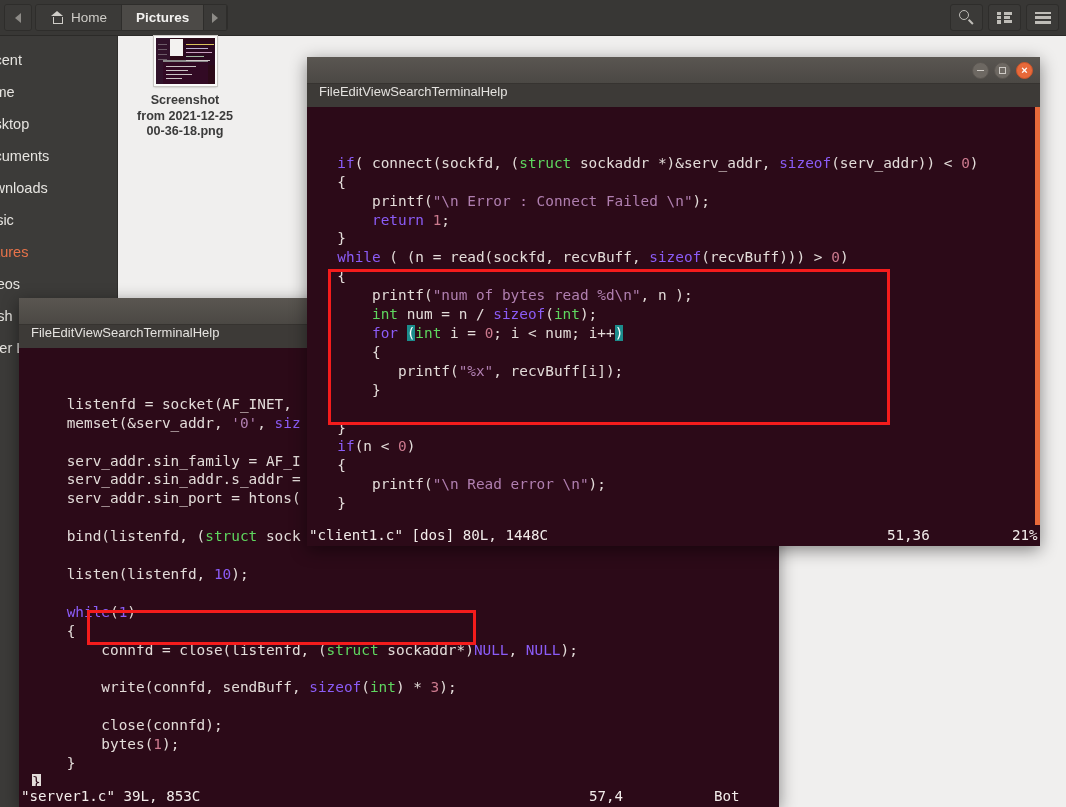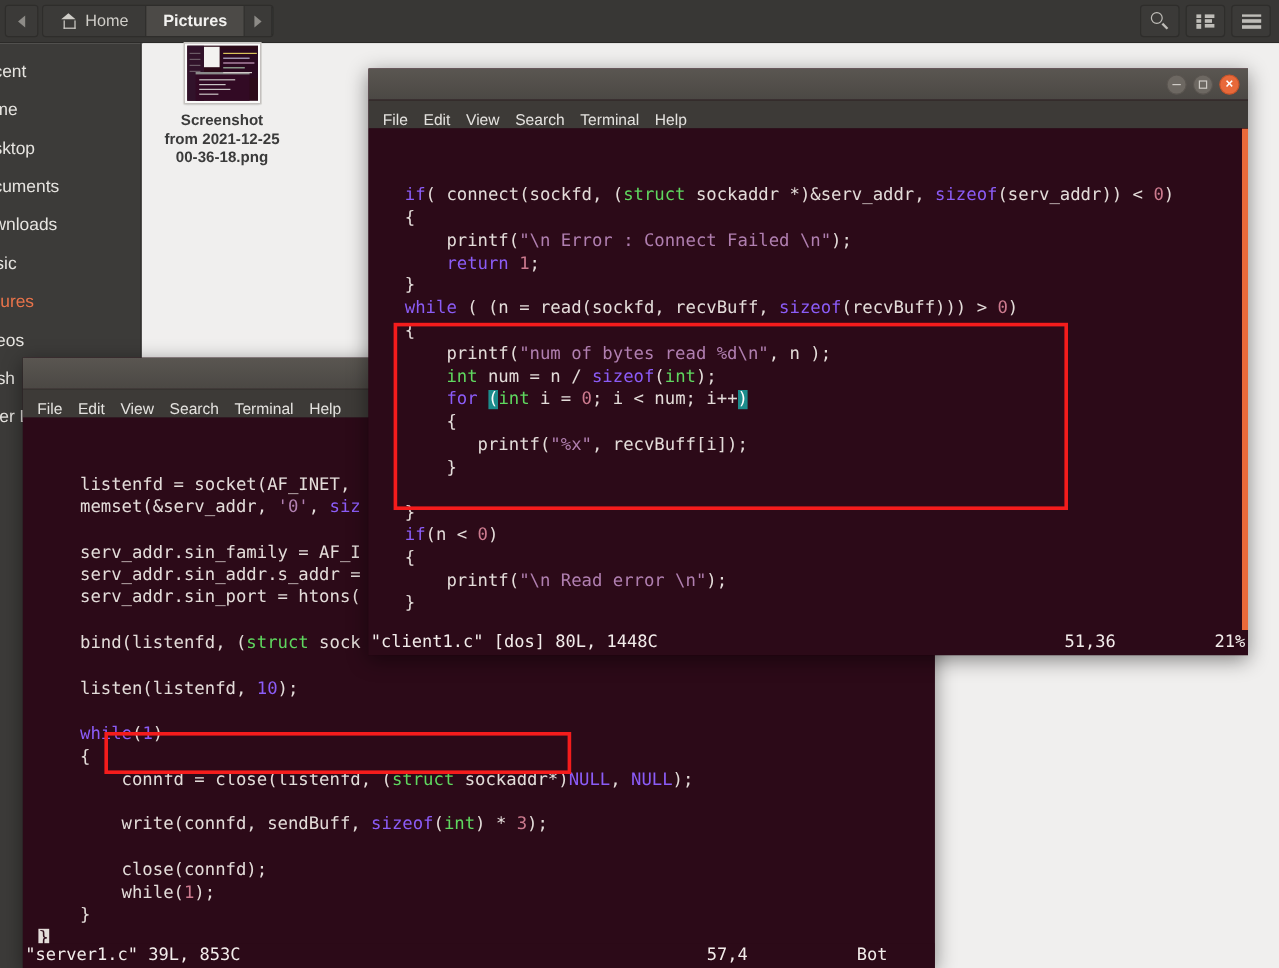--- a/index.html
+++ b/index.html
@@ -165,21 +165,21 @@
     display: flex; align-items: center; justify-content: center;
     cursor: pointer; font-size: 10px; color: #3a3734; line-height: 1;
   }
   .wbtn.min, .wbtn.max { background: #6d6862; border: 1px solid #5a5550; }
   .wbtn.min i { display: block; width: 7px; height: 1.6px; background: #cfcbc6; }
   .wbtn.max i { display: block; width: 7px; height: 7px; border: 1.6px solid #cfcbc6; }
   .wbtn.close { background: #e8693a; border: 1px solid #c9542a; color: #fff; font-weight: bold; font-size: 11px; }
 
   .term-menubar {
     height: 23px; background: #3d3a37;
-    display: flex; align-items: flex-end; gap: 13px;
+    display: flex; align-items: flex-start; 
     padding-left: 12px;
   }
   .term-menubar span {
     color: #e4e2df; font-size: 13px; cursor: pointer; white-space: nowrap;
   }
 
   .term-body {
     position: relative;
     background: #2c0a18;
     font-family: "DejaVu Sans Mono", "Liberation Mono", monospace;
@@ -381,21 +381,21 @@
 <span class="nrm"> </span>
 <span class="nrm">    listen(listenfd, </span><span class="num2">10</span><span class="nrm">);</span>
 <span class="nrm"> </span>
 <span class="kw">    while</span><span class="nrm">(</span><span class="num2">1</span><span class="nrm">)</span>
 <span class="nrm">    {</span>
 <span class="nrm">        connfd = close(listenfd, (</span><span class="typ">struct</span><span class="nrm"> sockaddr*)</span><span class="num2">NULL</span><span class="nrm">, </span><span class="num2">NULL</span><span class="nrm">);</span>
 <span class="nrm"> </span>
 <span class="nrm">        write(connfd, sendBuff, </span><span class="kw">sizeof</span><span class="nrm">(</span><span class="typ">int</span><span class="nrm">) * </span><span class="num">3</span><span class="nrm">);</span>
 <span class="nrm"> </span>
 <span class="nrm">        close(connfd);</span>
-<span class="nrm">        while(</span><span class="num">1</span><span class="nrm">);</span>
+<span class="nrm">        bytes(</span><span class="num">1</span><span class="nrm">);</span>
 <span class="nrm">    }</span>
 <span class="curs">}</span></div>
 
       <div class="redbox" style="left:68px; top:262px; width:389px; height:35px;"></div>
 
       <div class="statusline">
         <span class="sl-file">"server1.c" 39L, 853C</span>
         <span class="sl-pos">57,4</span>
         <span class="sl-pct">Bot</span>
       </div>

